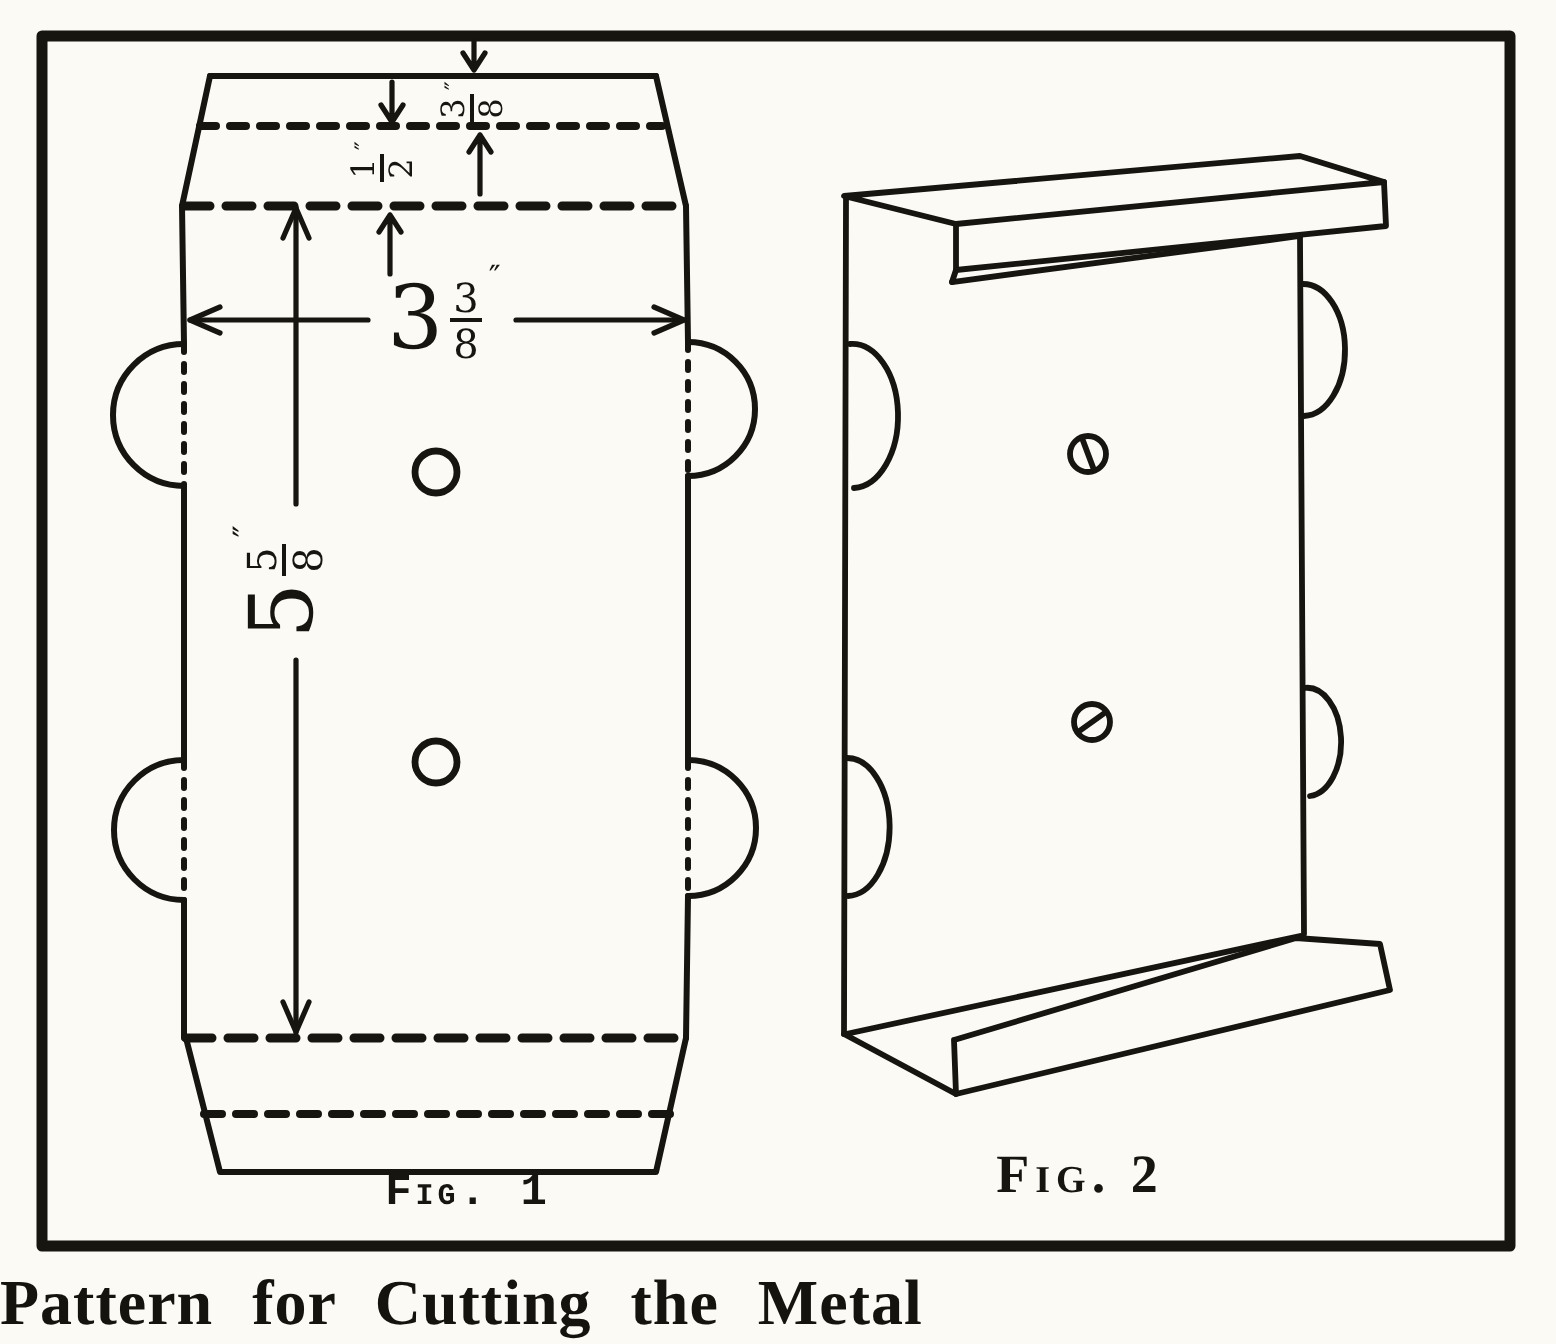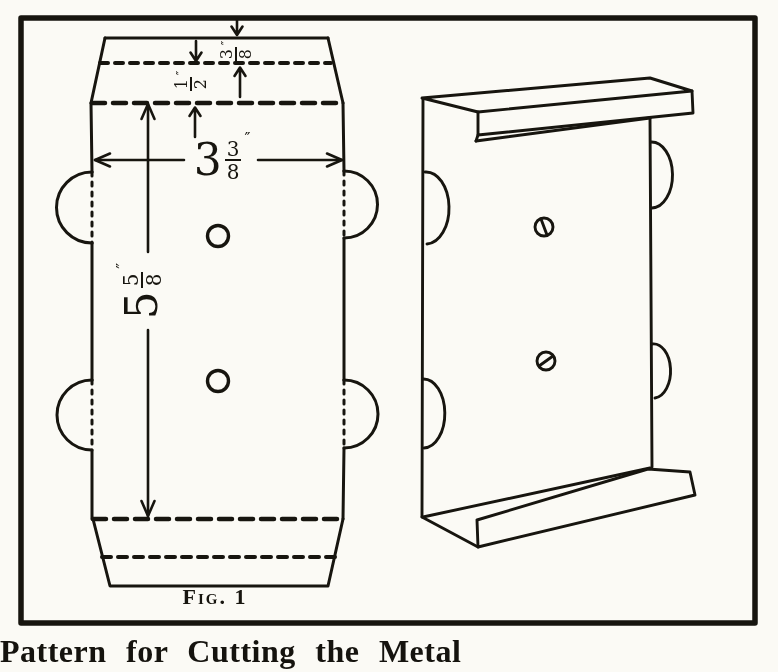--- a/index.html
+++ b/index.html
@@ -160,17 +160,18 @@
 
   <div class="overlay dim dim-large rot" style="left:107px;top:266px;width:70px;height:50px;">
     <span class="whole">5</span>
       <span class="frac">
         <span class="num">5</span>
         <span class="den">8</span>
       </span>
       <span class="unit">″</span>
   </div>
 
-  <div class="overlay fig-label one" style="left:160px;top:584px;width:110px;">Fig. 1</div>
+  <div class="overlay fig-label one" style="left:179px;top:584px;width:110px;font-family:Liberation Mono, monospace;">Fig. 1</div>
+  <div class="overlay fig-label two" style="left:485px;top:572px;width:110px;">Fig. 2</div>
 
   <div class="overlay caption">Pattern for Cutting the Metal</div>
 
 </div>
 
 </body></html>

